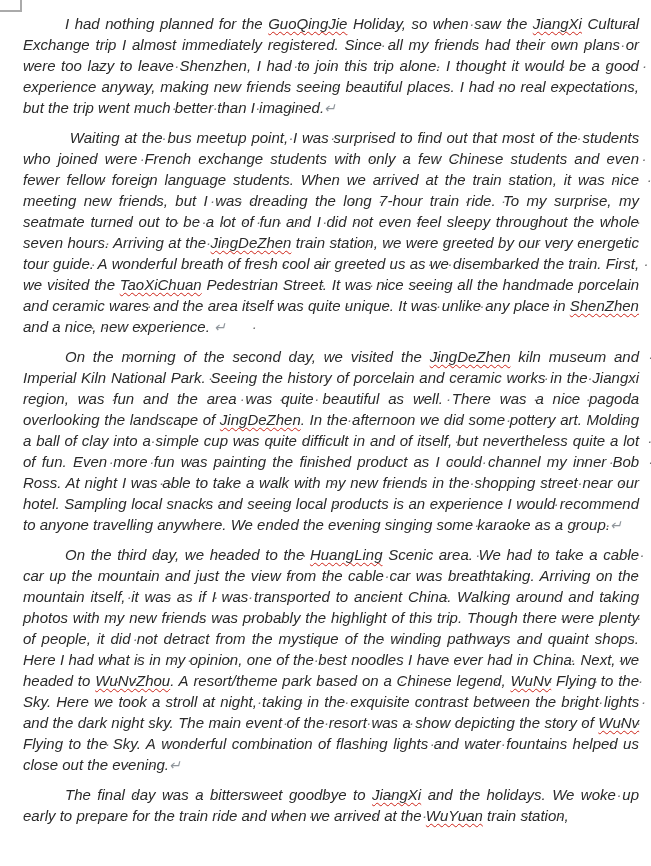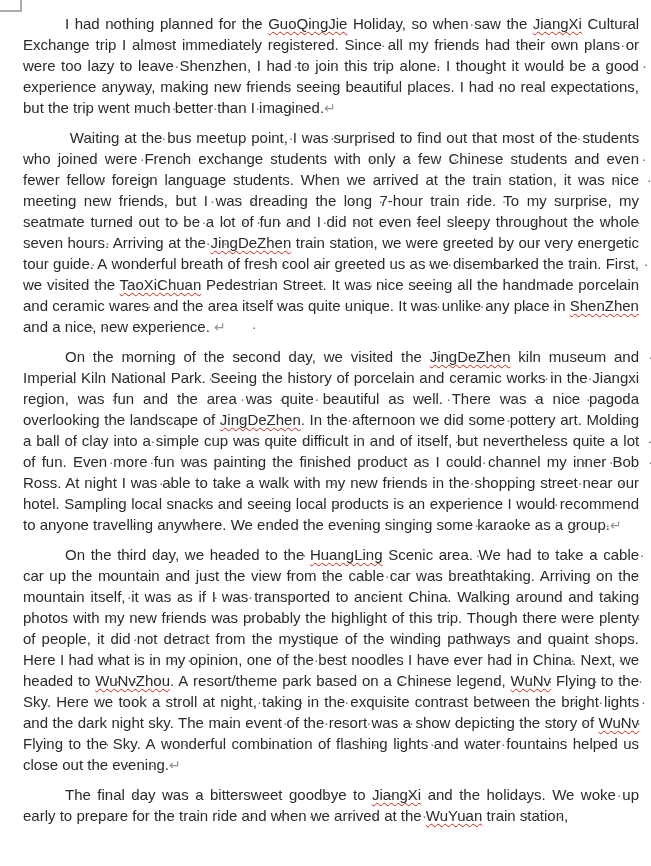--- a/index.html
+++ b/index.html
@@ -17,20 +17,21 @@
     position: absolute;
     left: 0;
     top: 0;
     width: 20px;
     height: 10px;
     border-right: 2px solid #aaaaaa;
     border-bottom: 2px solid #aaaaaa;
   }
   .page {
     padding: 13px 12px 0 23px;
+    font-style: italic;
   }
   .para {
     font-family: "Liberation Sans", sans-serif;
     font-size: 15px;
     line-height: 21px;
     color: #2a2a2a;
     text-align: justify;
     text-indent: 42px;
     margin: 0 0 8px 0;
   }

